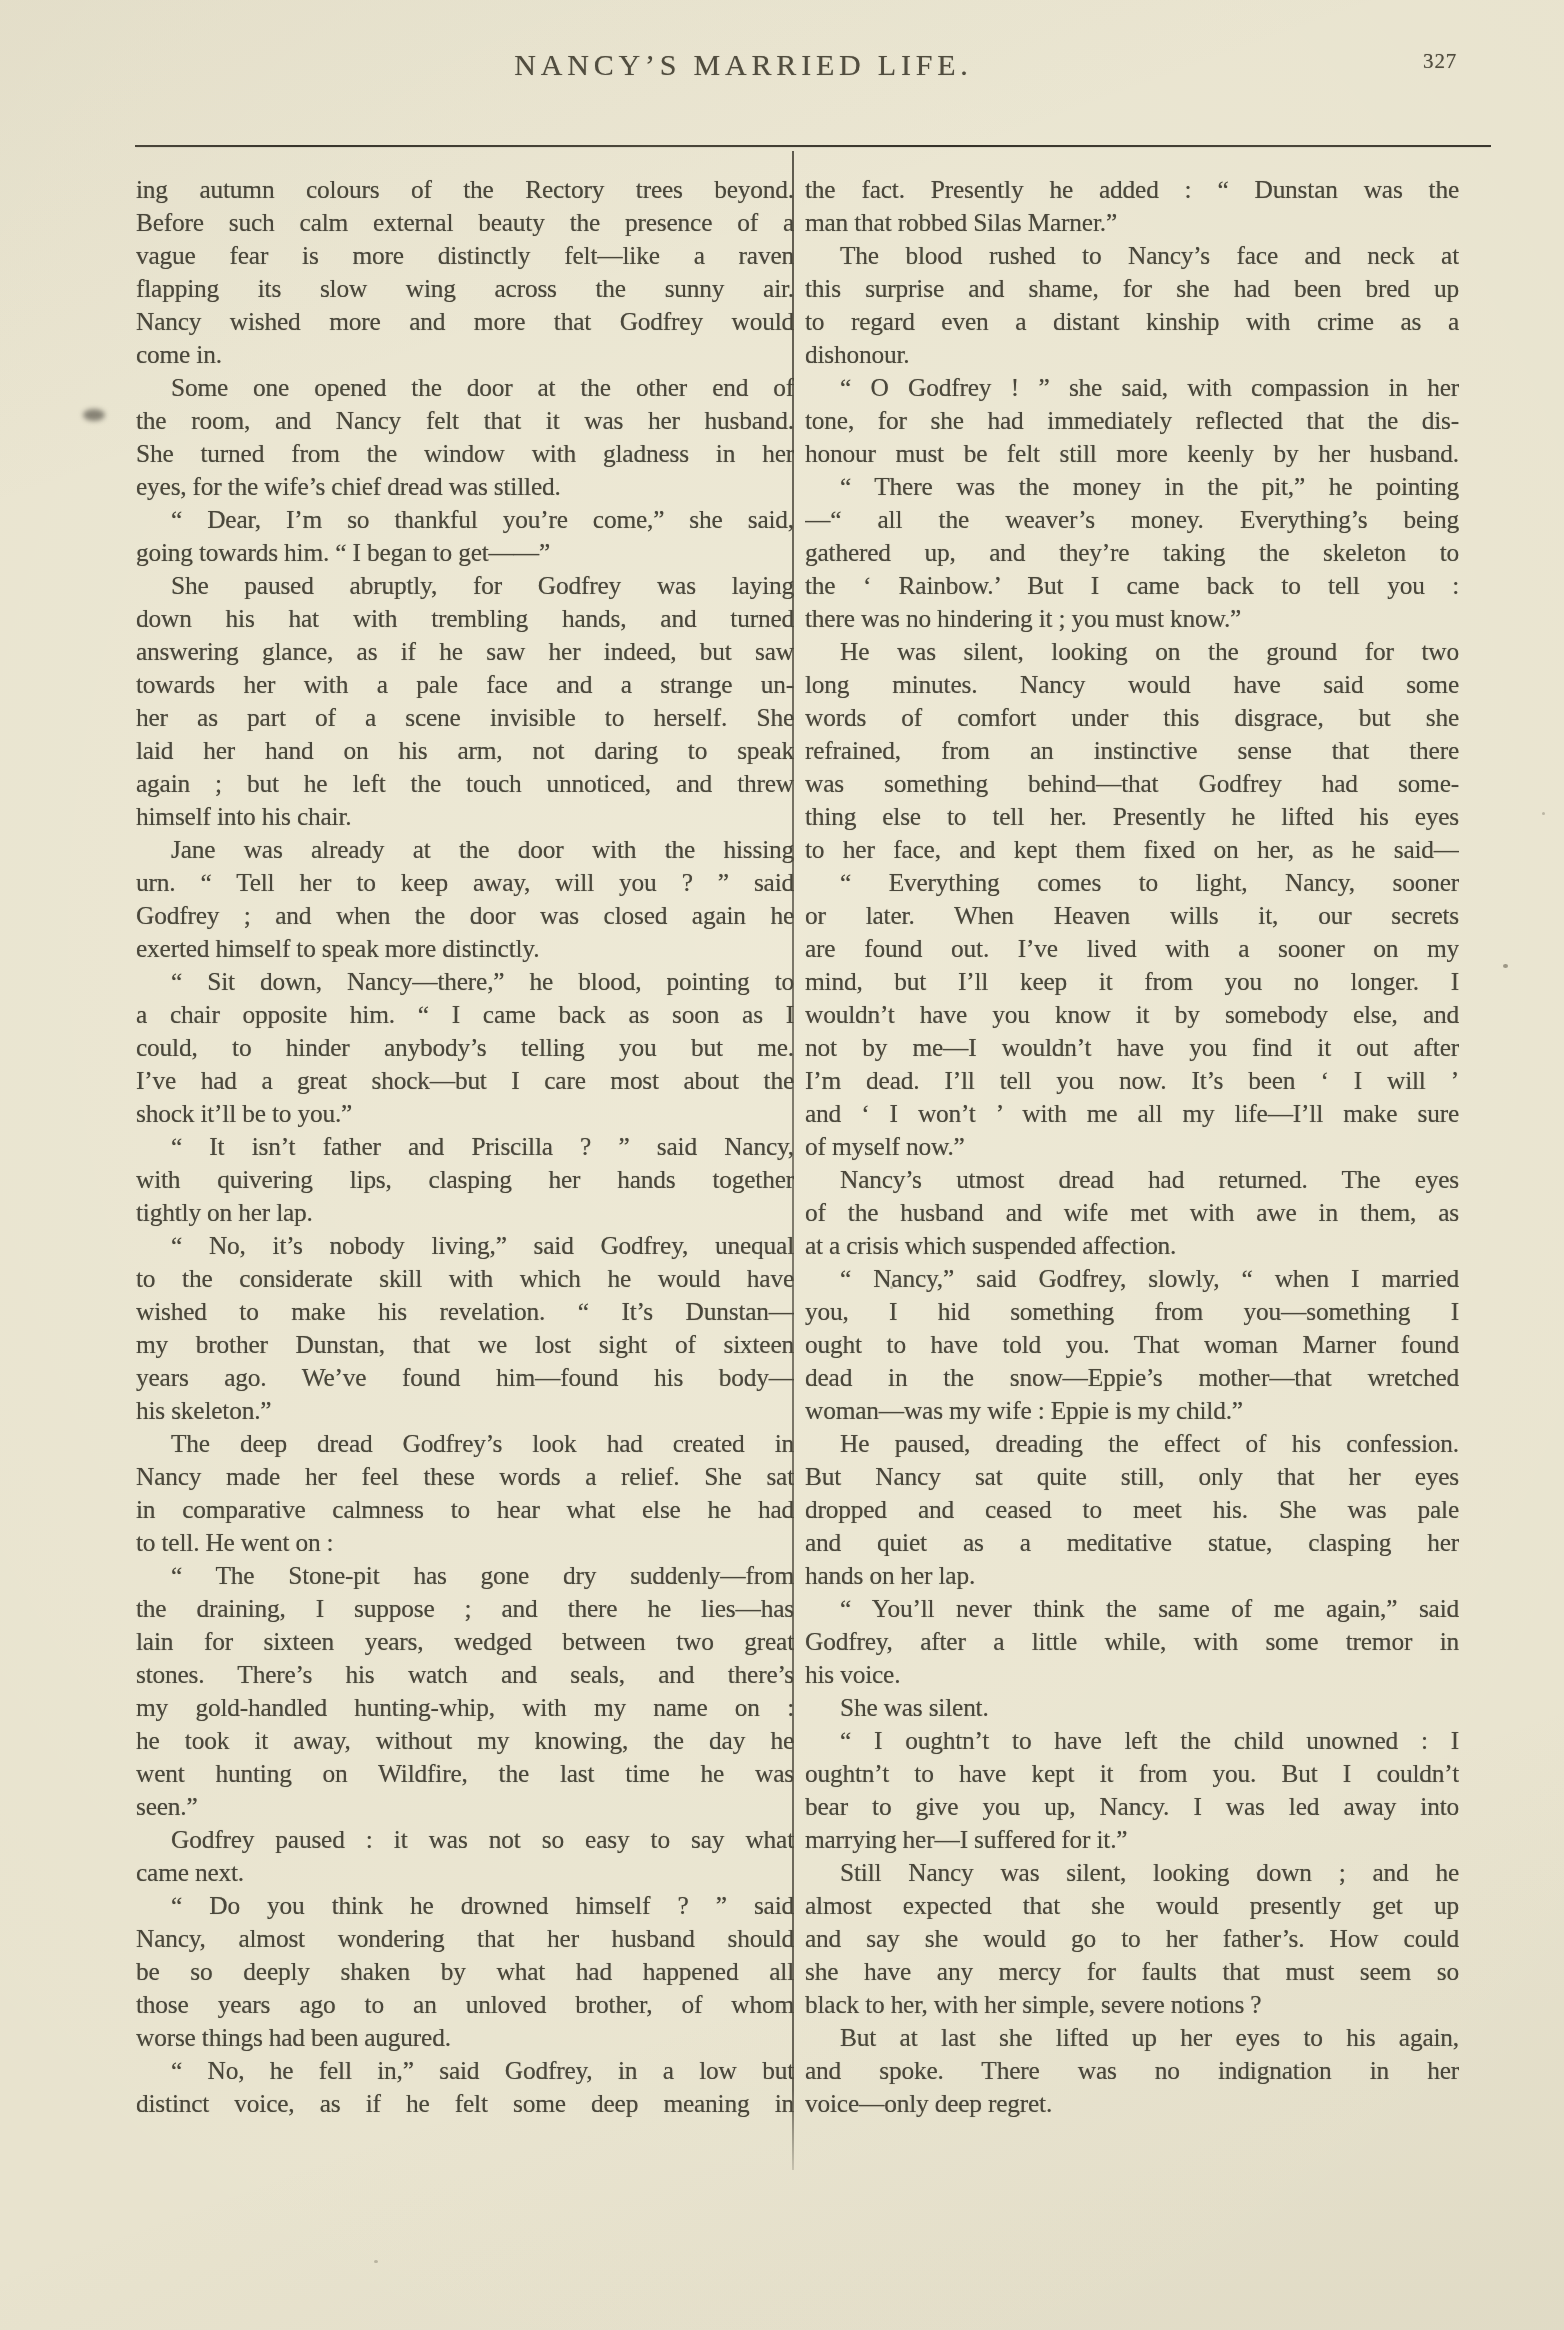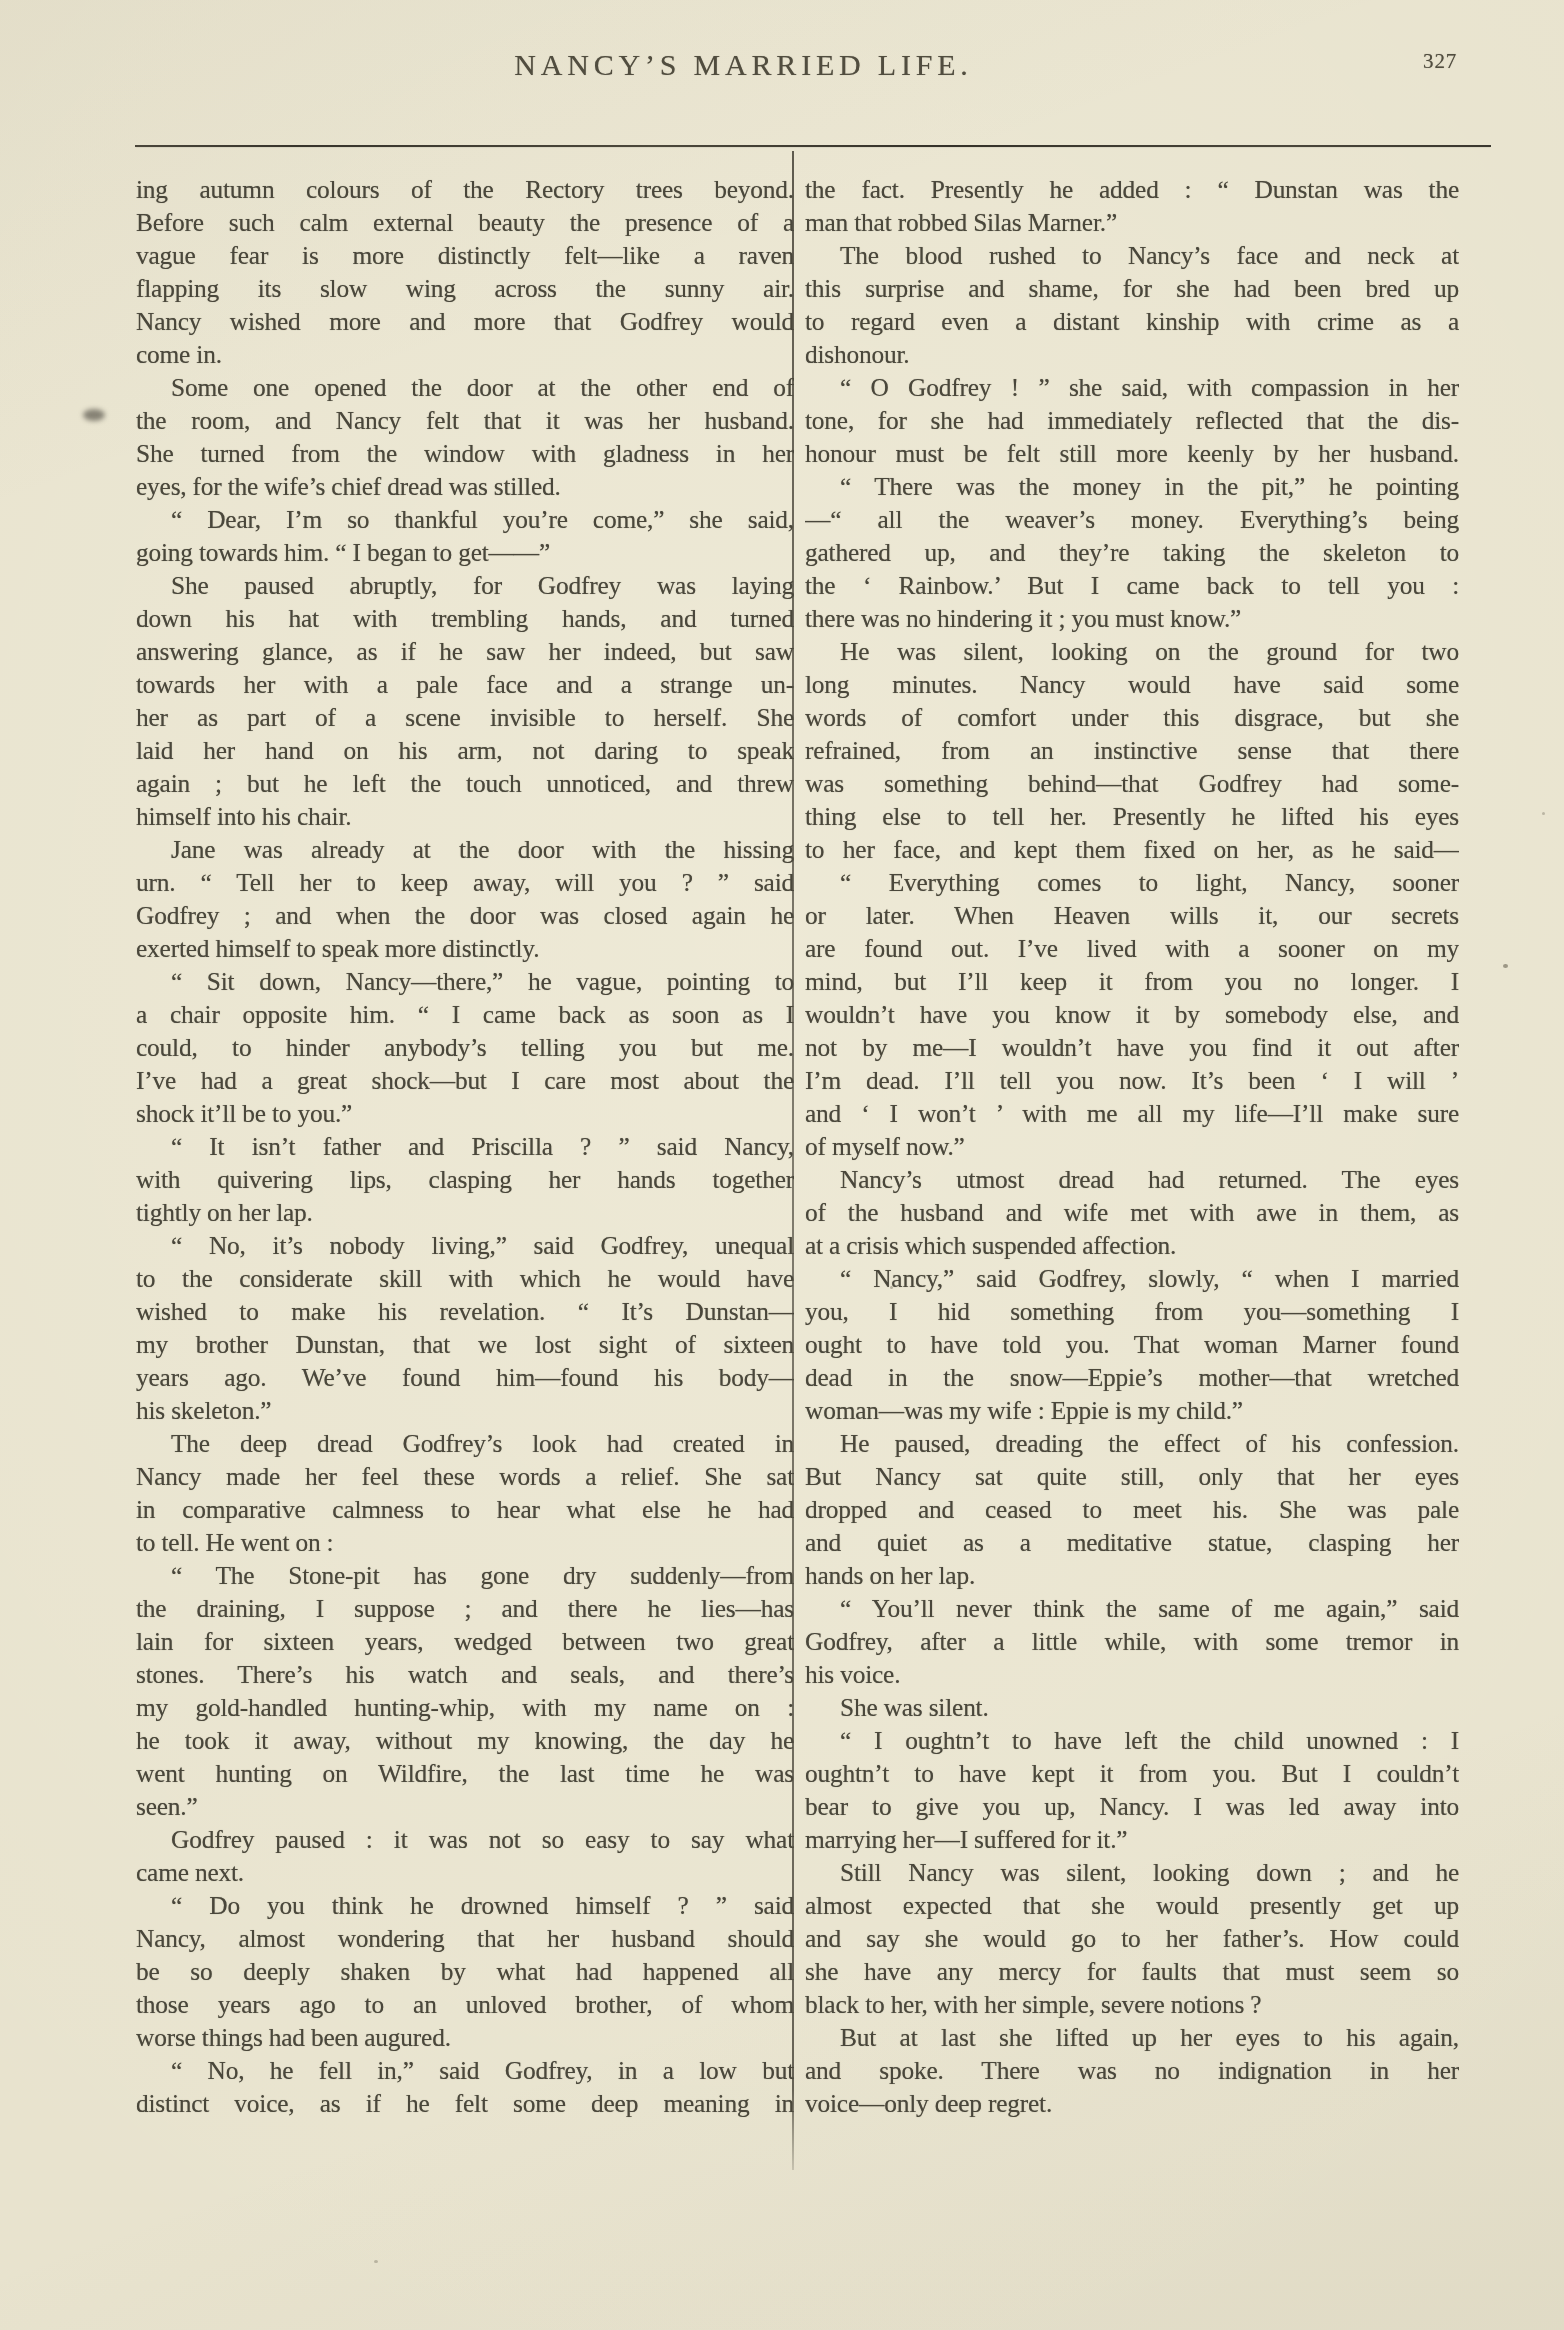--- a/index.html
+++ b/index.html
@@ -106,21 +106,21 @@
         <div class="line">again ; but he left the touch unnoticed, and threw</div>
         <div class="line para-end">himself into his chair.</div>
       </div>
       <div class="paragraph">
         <div class="line indent">Jane was already at the door with the hissing</div>
         <div class="line">urn. “ Tell her to keep away, will you ? ” said</div>
         <div class="line">Godfrey ; and when the door was closed again he</div>
         <div class="line para-end">exerted himself to speak more distinctly.</div>
       </div>
       <div class="paragraph">
-        <div class="line indent">“ Sit down, Nancy—there,” he vague, pointing to</div>
+        <div class="line indent">“ Sit down, Nancy—there,” he blood, pointing to</div>
         <div class="line">a chair opposite him. “ I came back as soon as I</div>
         <div class="line">could, to hinder anybody’s telling you but me.</div>
         <div class="line">I’ve had a great shock—but I care most about the</div>
         <div class="line para-end">shock it’ll be to you.”</div>
       </div>
       <div class="paragraph">
         <div class="line indent">“ It isn’t father and Priscilla ? ” said Nancy,</div>
         <div class="line">with quivering lips, clasping her hands together</div>
         <div class="line para-end">tightly on her lap.</div>
       </div>

